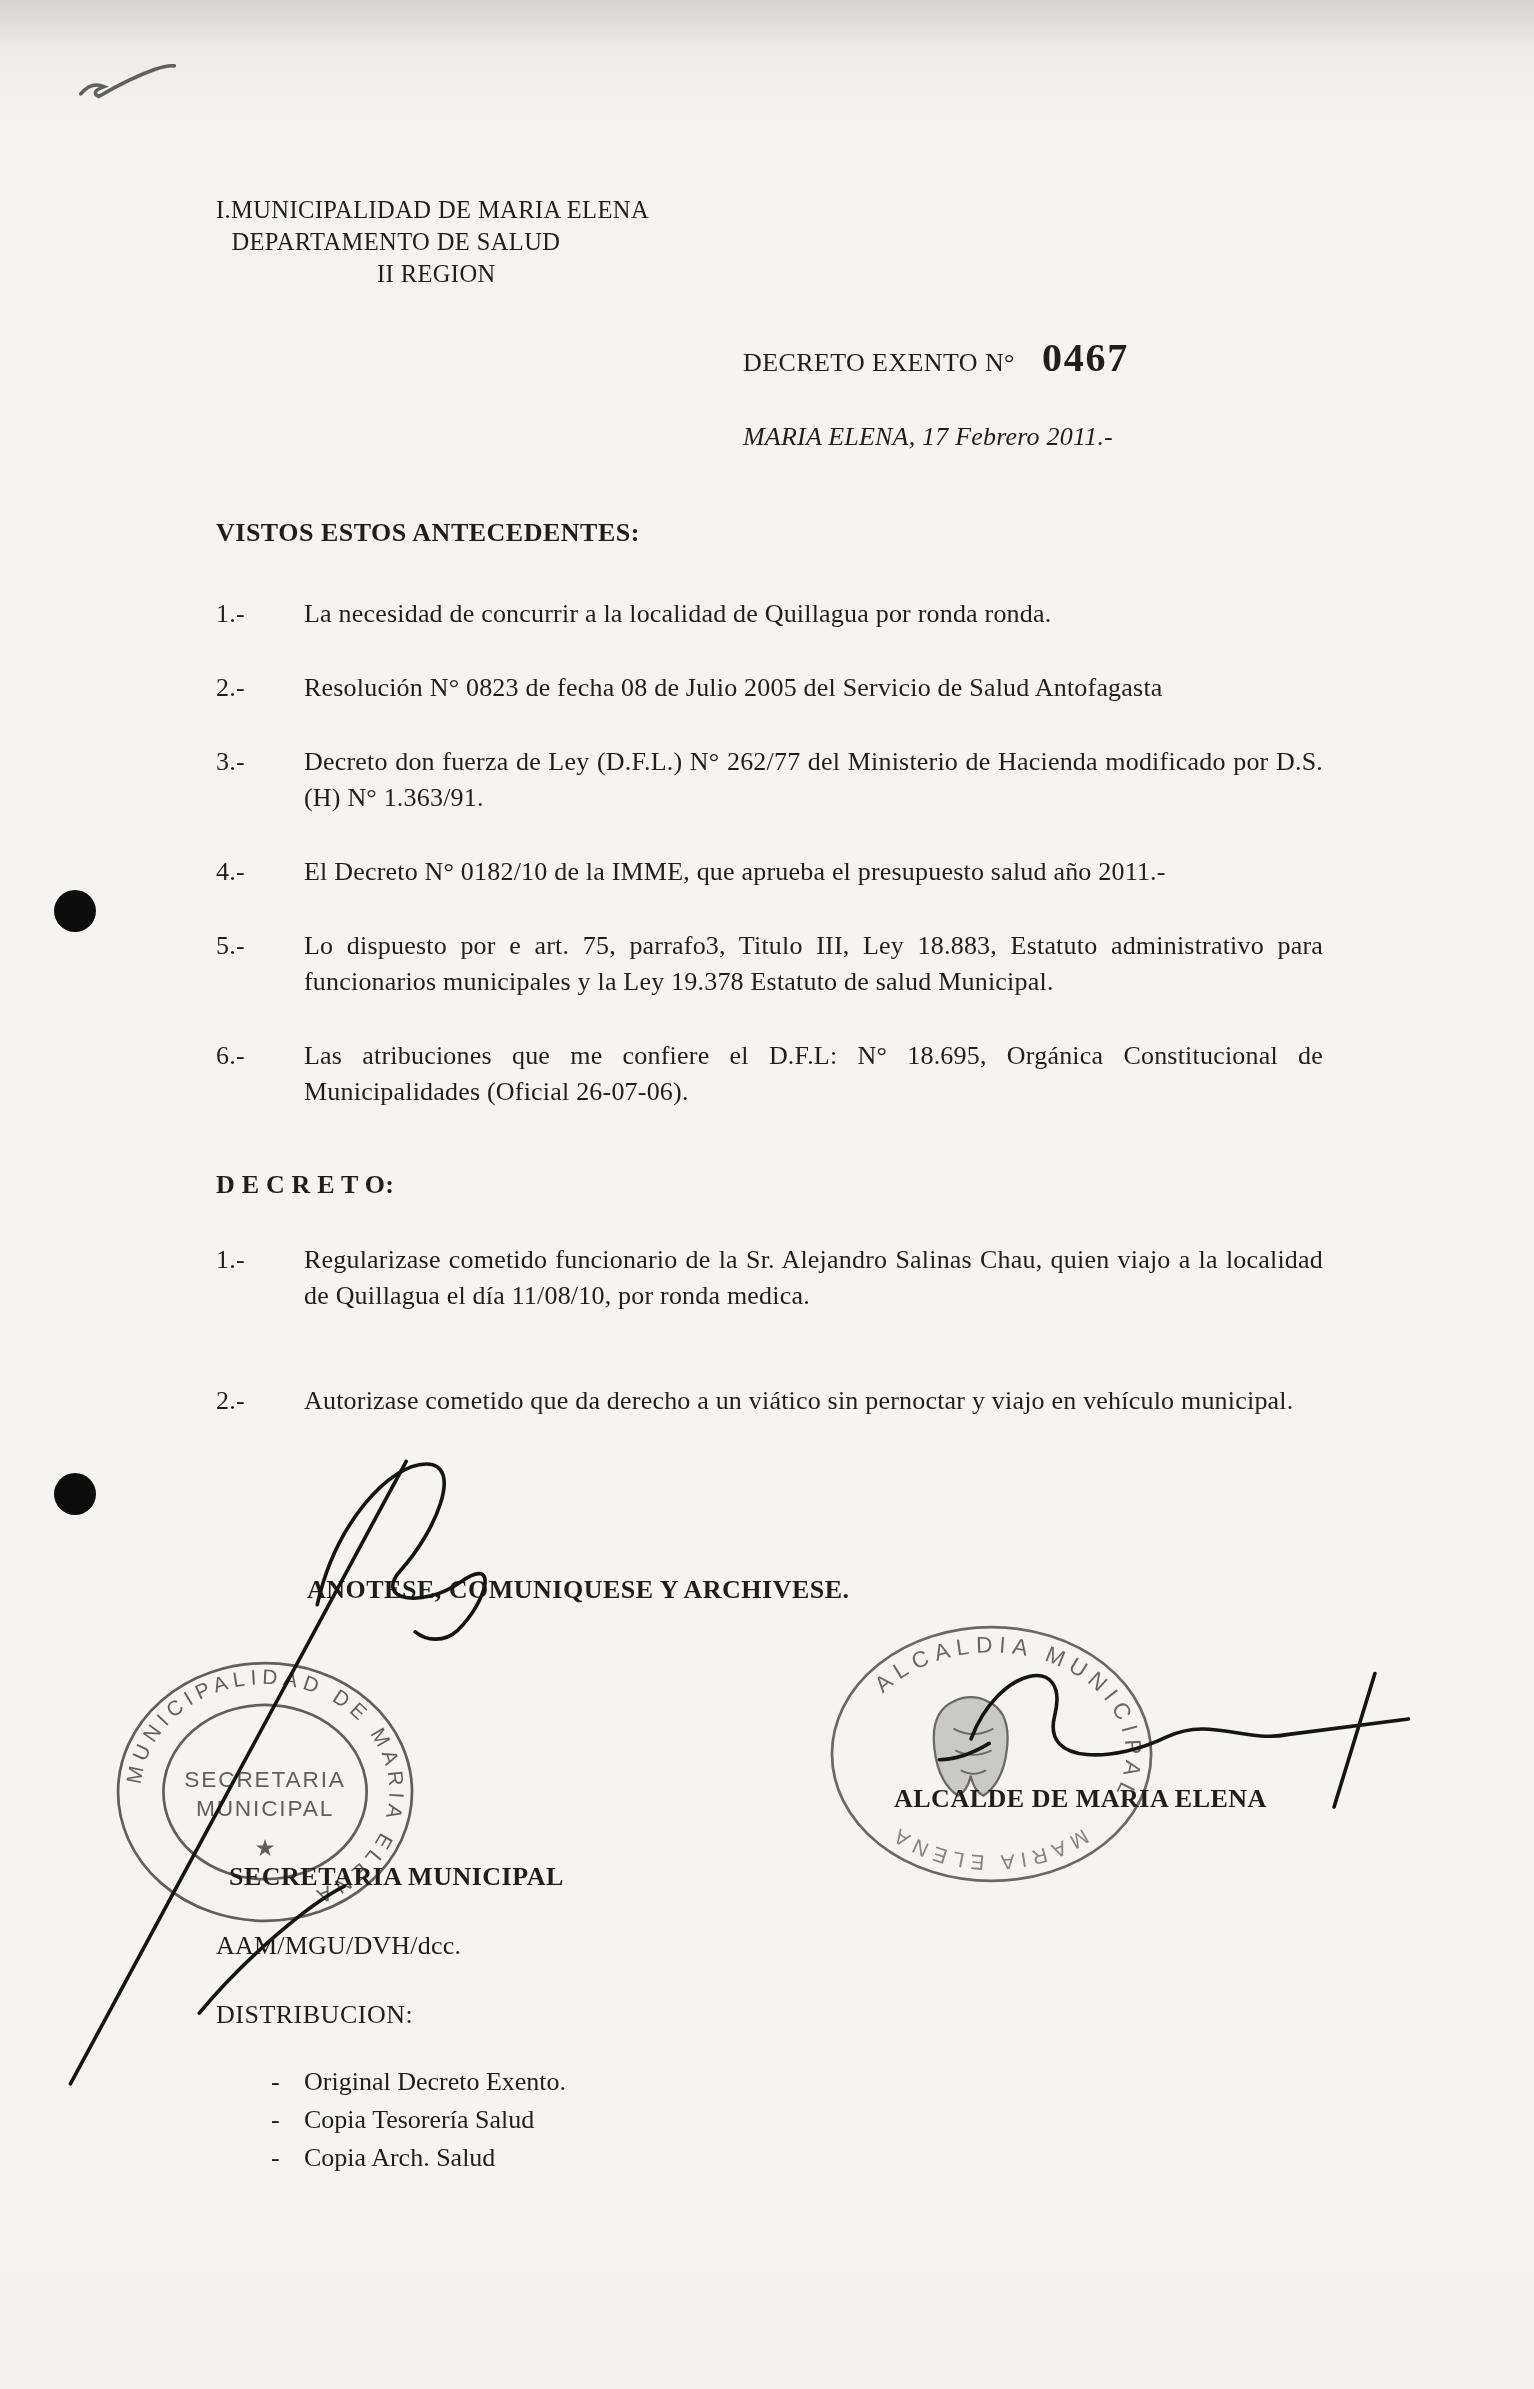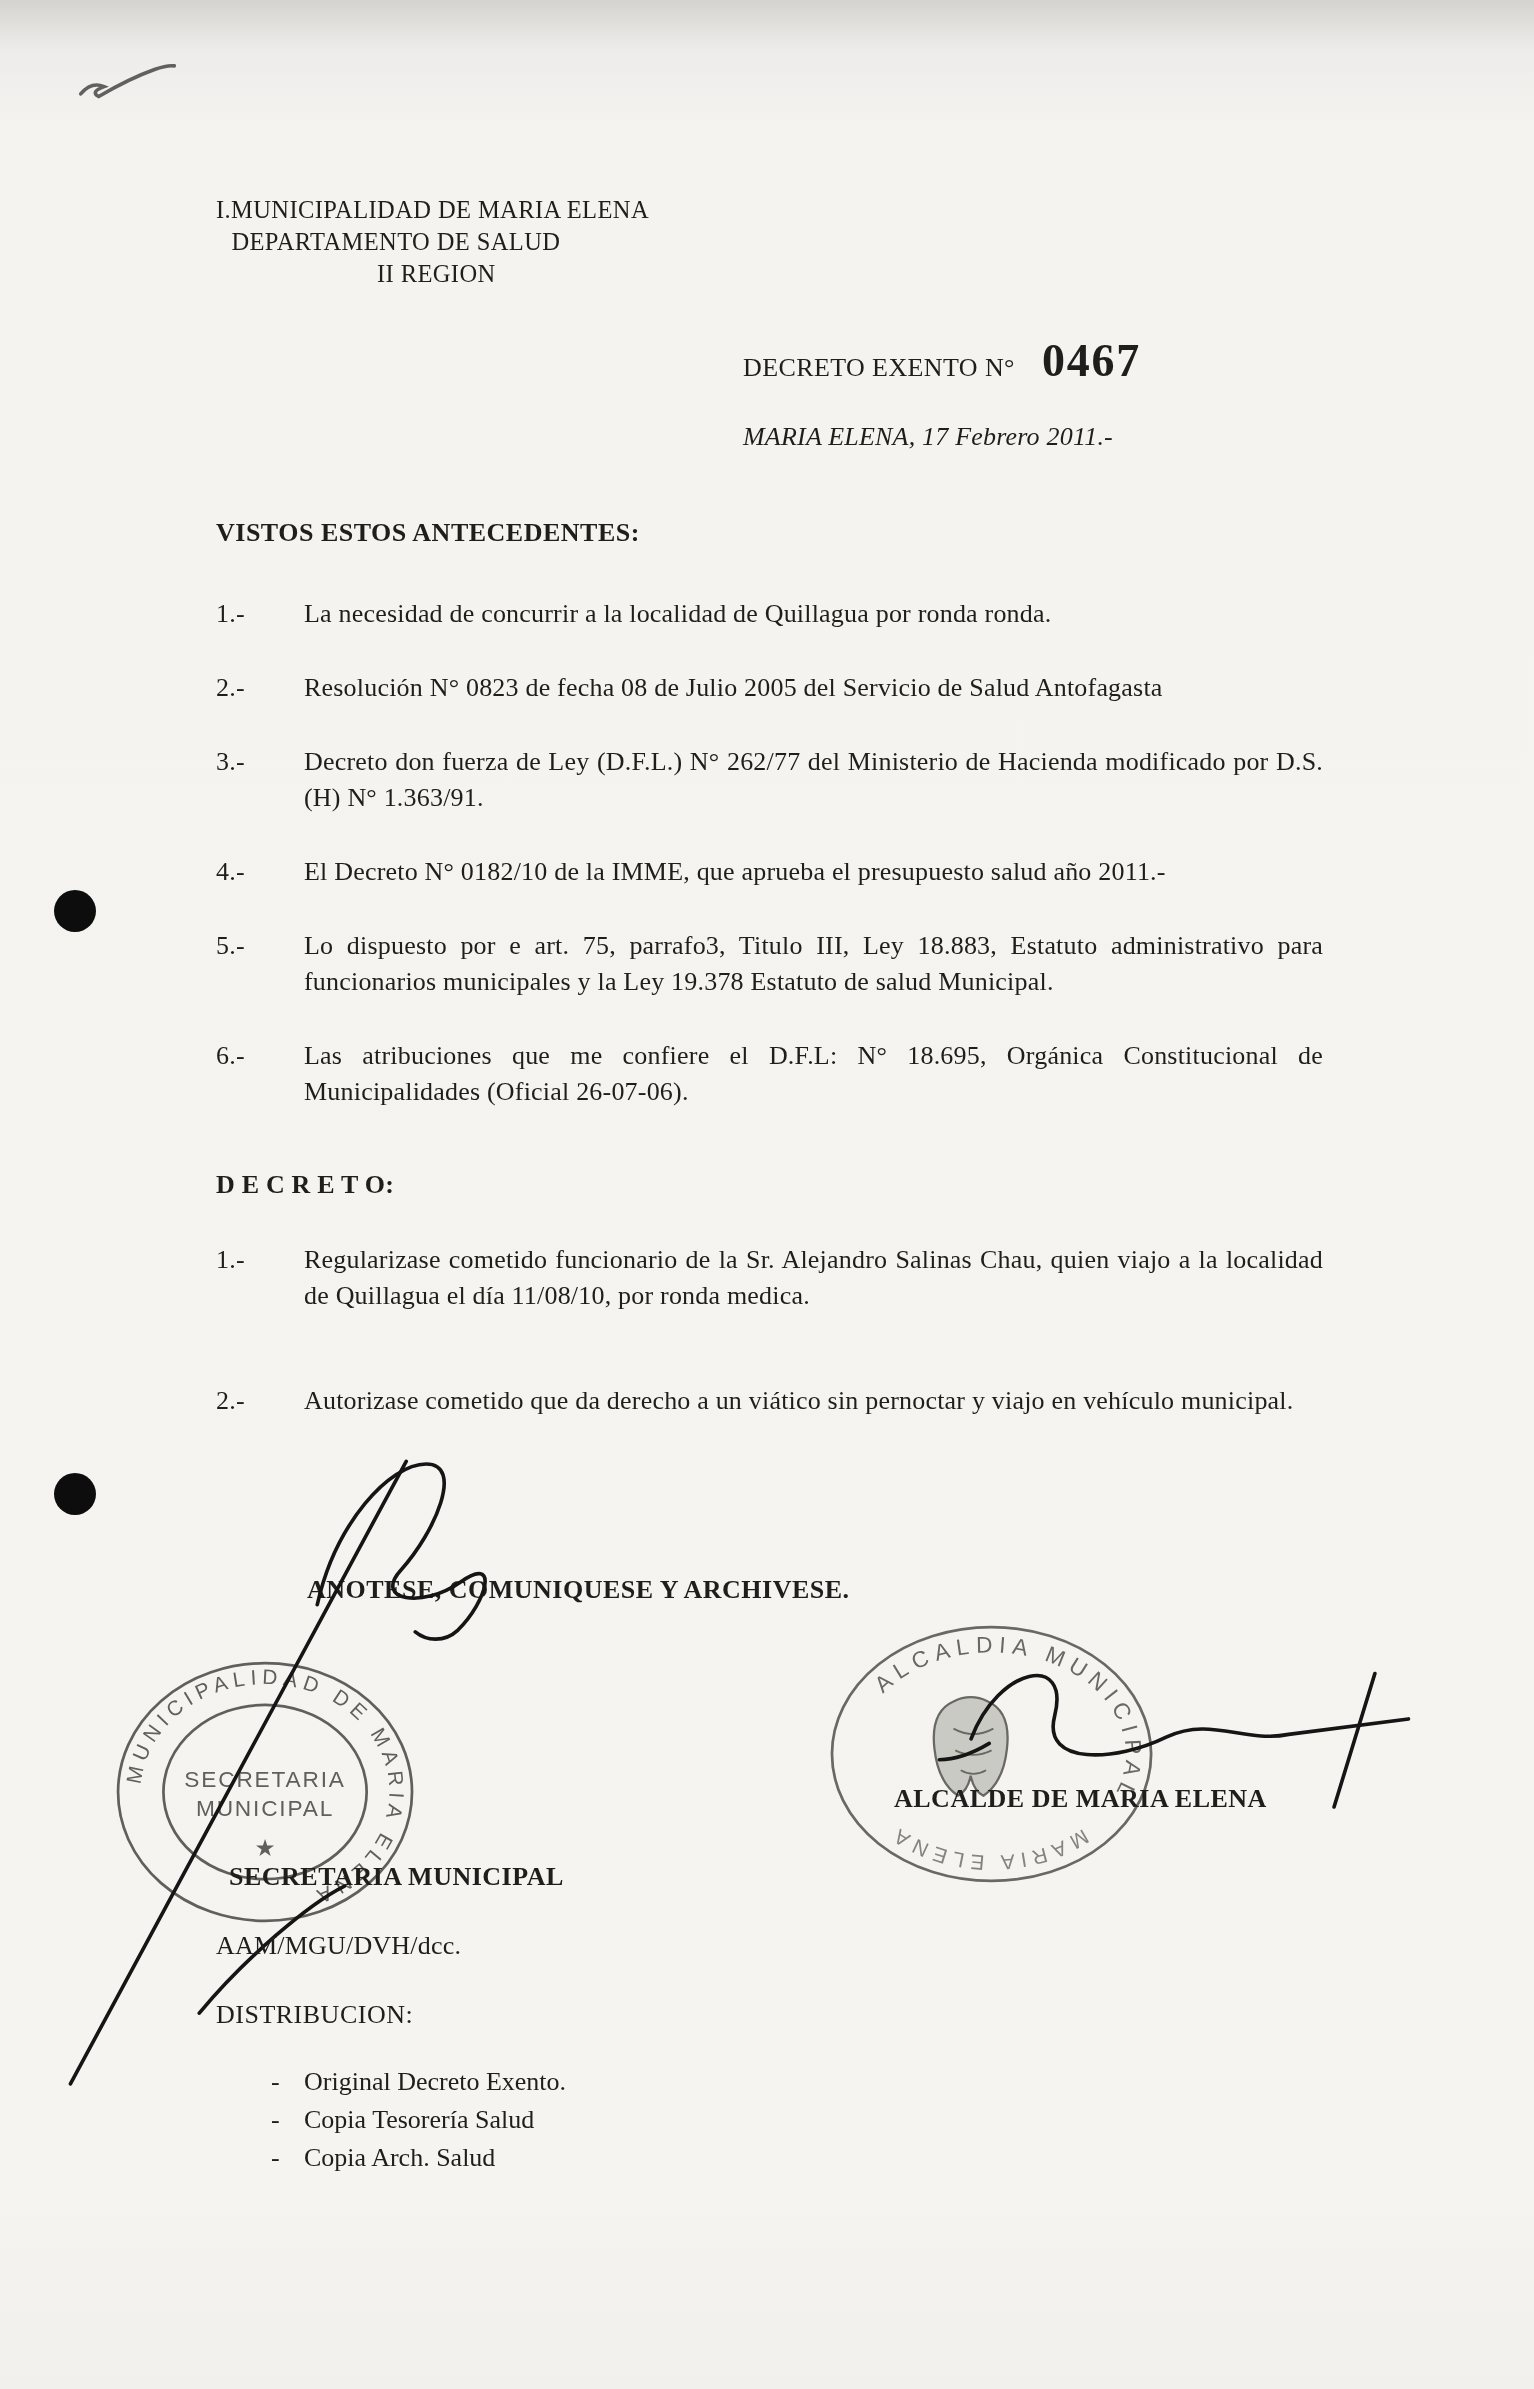--- a/index.html
+++ b/index.html
@@ -18,21 +18,21 @@
   .bold{font-weight:bold;}
 
   
   .hdr{font-size:24.5px;line-height:32px;letter-spacing:0.4px;}
   .hdr .l2{margin-left:15.4px;}
   .hdr .l3{margin-left:161px;}
 
   
   .decree-line{display:flex;align-items:baseline;}
   .decree-label{font-size:26px;letter-spacing:0.4px;}
-  .decree-number{font-size:46px;font-weight:bold;margin-left:27px;letter-spacing:1.8px;}
+  .decree-number{font-size:40px;font-weight:bold;margin-left:27px;letter-spacing:1.8px;}
 
   
   .num-list .item{display:flex;margin-bottom:38px;}
   .num-list .num{width:88px;flex:0 0 88px;}
   .num-list .txt{width:1019px;text-align:justify;}
   .decreto-list .item{margin-bottom:69px;}
 
   
   .dist-row{display:flex;font-size:26px;line-height:38px;}
   .dist-dash{width:33px;flex:0 0 33px;text-align:left;}

